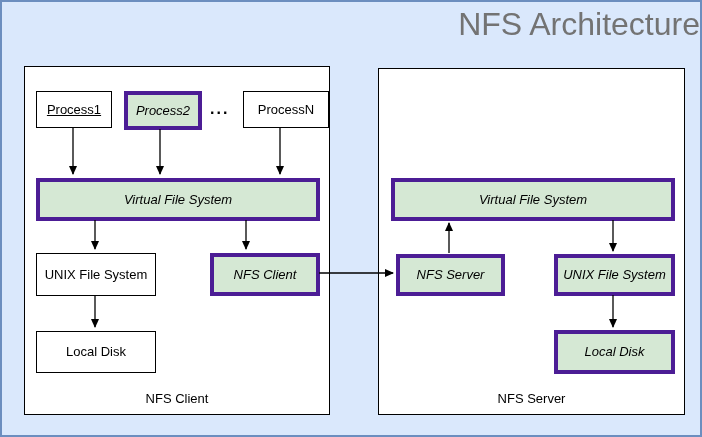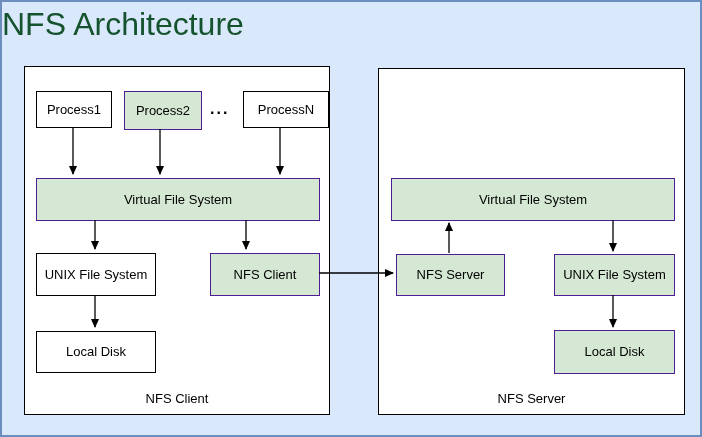--- a/index.html
+++ b/index.html
@@ -14,42 +14,42 @@
     height: 437px;
     background: #dae8fc;
     border: 2px solid #6c8ebf;
     overflow: hidden;
   }
   .title {
     position: absolute;
     top: 4px;
     left: 0;
     width: 100%;
-    text-align: left;
+    text-align: right;
     font-size: 32px;
-    color: #14532d;
+    color: #737373;
   }
   .panel {
     position: absolute;
     background: #ffffff;
     border: 1.5px solid #000000;
   }
   .panel-client { left: 22px; top: 64px; width: 306px; height: 349px; }
   .panel-server { left: 376px; top: 66px; width: 307px; height: 347px; }
   .node {
     position: absolute;
     display: flex;
     align-items: center;
     justify-content: center;
     font-size: 13px;
     text-align: center;
     line-height: 1.2;
   }
   .node-white { background: #ffffff; border: 1px solid #000000; }
-  .node-green { background: #d5e8d4; border: 1px solid #4c1d95; }
+  .node-green { background: #d5e8d4; border: 4px solid #4c1d95; font-style: italic; }
   .ellipsis {
     position: absolute;
     font-size: 16px;
     font-weight: bold;
     letter-spacing: 2px;
   }
   .panel-caption {
     position: absolute;
     left: 0;
     width: 100%;
@@ -66,21 +66,21 @@
   }
 </style>
 </head>
 <body>
 
 <div class="canvas">
 
   <div class="title">NFS Architecture</div>
 
   <div class="panel panel-client">
-    <div class="node node-white" style="left:11px; top:24px; width:76px; height:37px;">Process1</div>
+    <div class="node node-white" style="left:11px; top:24px; width:76px; height:37px;text-decoration:underline;">Process1</div>
     <div class="node node-green" style="left:99px; top:24px; width:78px; height:39px;">Process2</div>
     <div class="ellipsis" style="left:185px; top:33px;">...</div>
     <div class="node node-white" style="left:218px; top:24px; width:86px; height:37px;">ProcessN</div>
     <div class="node node-green" style="left:11px; top:111px; width:284px; height:43px;">Virtual File System</div>
     <div class="node node-white" style="left:11px; top:186px; width:120px; height:43px;">UNIX File System</div>
     <div class="node node-green" style="left:185px; top:186px; width:110px; height:43px;">NFS Client</div>
     <div class="node node-white" style="left:11px; top:264px; width:120px; height:42px;">Local Disk</div>
     <div class="panel-caption" style="top:324px;">NFS Client</div>
   </div>
 

